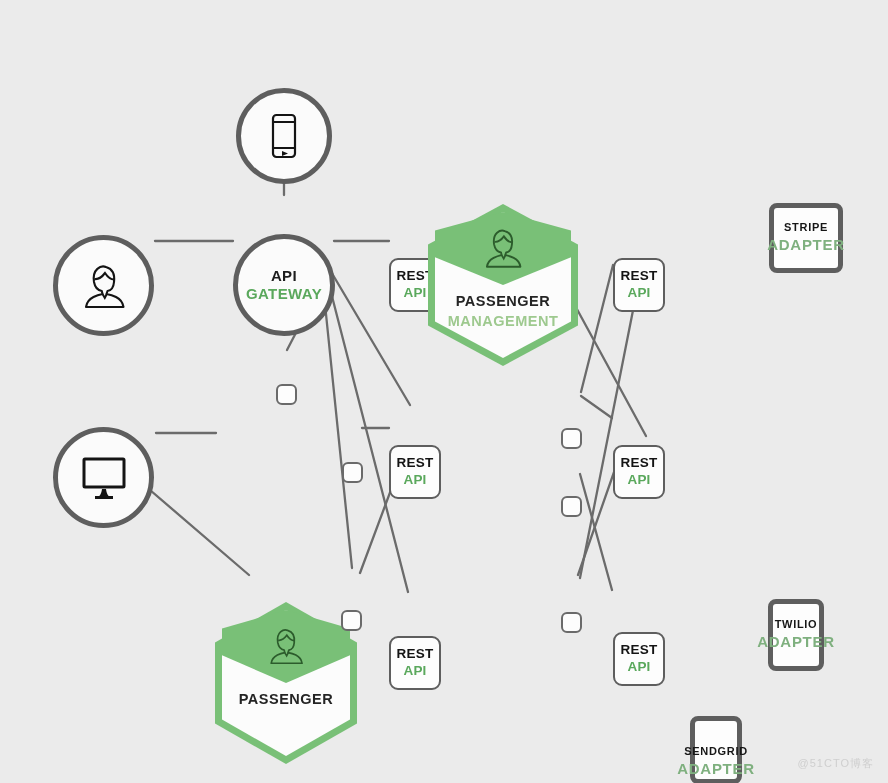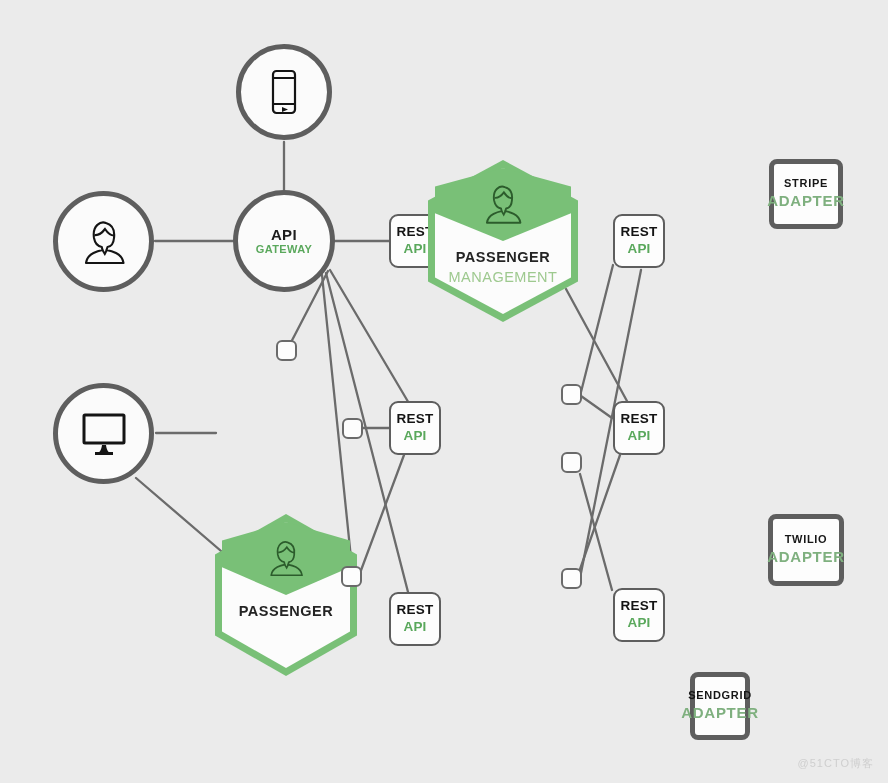--- a/index.html
+++ b/index.html
@@ -7,34 +7,34 @@
     width:888px;height:783px;
     background:#ebebeb;
     font-family:"Liberation Sans", sans-serif;
     overflow:hidden;
     position:relative;
   }
   #stage{position:absolute;left:0;top:0;width:888px;height:783px;}
   #edges{position:absolute;left:0;top:0;width:888px;height:783px;}
   #nodes{position:absolute;left:0;top:0;width:888px;height:783px;}
 
-  .node{position:absolute;}
+  .node{position:absolute;margin-top:44px;}
 
   
   .circle{
     border-radius:50%;
     background:#fbfbfb;
     border:5px solid #5e5e5e;
     box-sizing:border-box;
     display:flex;flex-direction:column;
     align-items:center;justify-content:center;
   }
   .circle .ico{display:flex;align-items:center;justify-content:center;}
   .circle .l1{font-size:15px;font-weight:bold;color:#1d1d1d;letter-spacing:.4px;line-height:1.18;}
-  .circle .l2{font-size:11px;font-weight:bold;color:#5aa85c;letter-spacing:.4px;line-height:1.18;}
+  .circle .l2{font-size:15px;font-weight:bold;color:#5aa85c;letter-spacing:.4px;line-height:1.18;}
 
   
   .hex{width:142px;height:162px;position:relative;}
   .hex .shell{
     position:absolute;inset:0;
     background:#79c077;
     clip-path:polygon(50% 0%,100% 25%,100% 75%,50% 100%,0% 75%,0% 25%);
   }
   .hex .inner{
     position:absolute;left:7px;top:8px;right:7px;bottom:8px;
@@ -48,21 +48,21 @@
   }
   .hex .capico{
     position:absolute;left:0;right:0;top:16px;height:56px;
     display:flex;align-items:center;justify-content:center;
   }
   .hex .labels{
     position:absolute;left:0;right:0;top:88px;
     text-align:center;
   }
   .hex .t1{display:block;font-size:14.5px;font-weight:bold;color:#242424;letter-spacing:.5px;line-height:1.35;}
-  .hex .t2{display:block;font-size:14.5px;font-weight:normal;color:#9ec98f;letter-spacing:.5px;line-height:1.35;}
+  .hex .t2{display:block;font-size:14.5px;font-weight:bold;color:#9ec98f;letter-spacing:.5px;line-height:1.35;}
   .hex.wide{width:150px;}
 
   
   .restbox{
     width:52px;height:54px;
     background:#fdfdfd;
     border:2.5px solid #5e5e5e;
     border-radius:9px;
     box-sizing:border-box;
     display:flex;flex-direction:column;
@@ -258,26 +258,26 @@
       <span class="r2">API</span>
     </div>
 
     <div class="node conn" style="left:561px;top:568px;"></div>
 
     <div class="node restbox" style="left:613px;top:588px;">
       <span class="r1">REST</span>
       <span class="r2">API</span>
     </div>
 
-    <div class="node adapter" style="left:768px;top:514px;width:76px;height:72px;">
+    <div class="node adapter" style="left:768px;top:555px;width:56px;height:72px;">
       <span class="a1">TWILIO</span>
       <span class="a2">ADAPTER</span>
     </div>
 
-    <div class="node adapter" style="left:690px;top:672px;width:60px;height:68px;">
+    <div class="node adapter" style="left:690px;top:672px;width:52px;height:68px;justify-content:flex-end;">
       <span class="a1">SENDGRID</span>
       <span class="a2">ADAPTER</span>
     </div>
 
   </div>
 
   <div class="wm">@51CTO博客</div>
 </div>
 
 </body></html>

